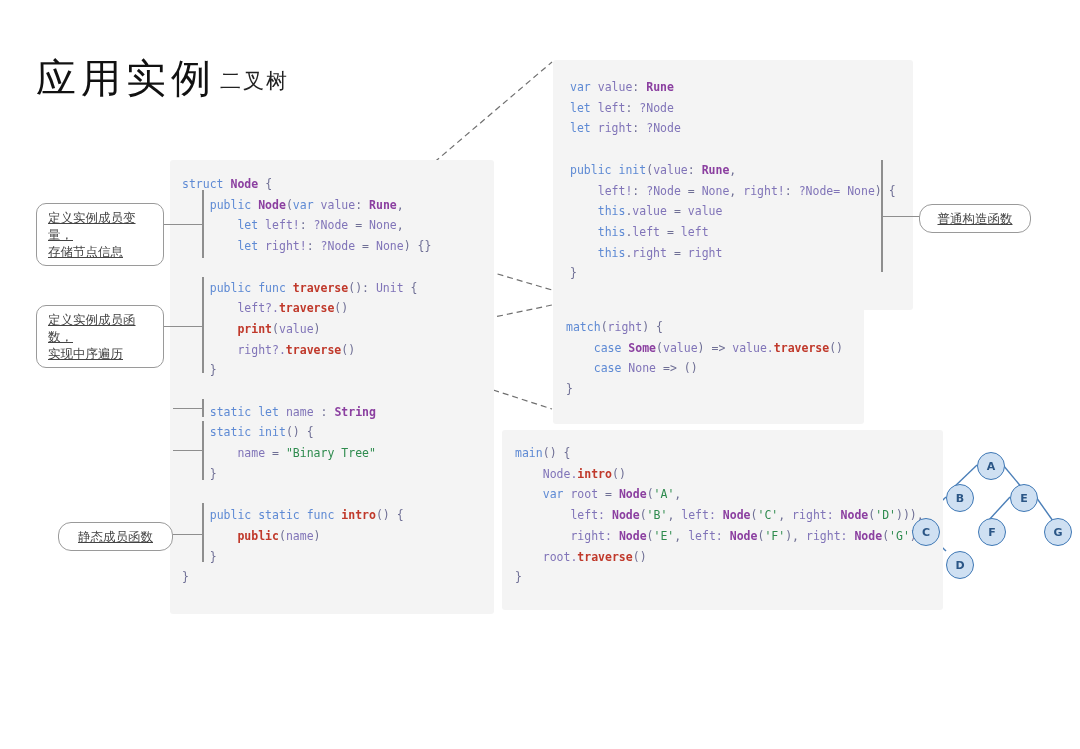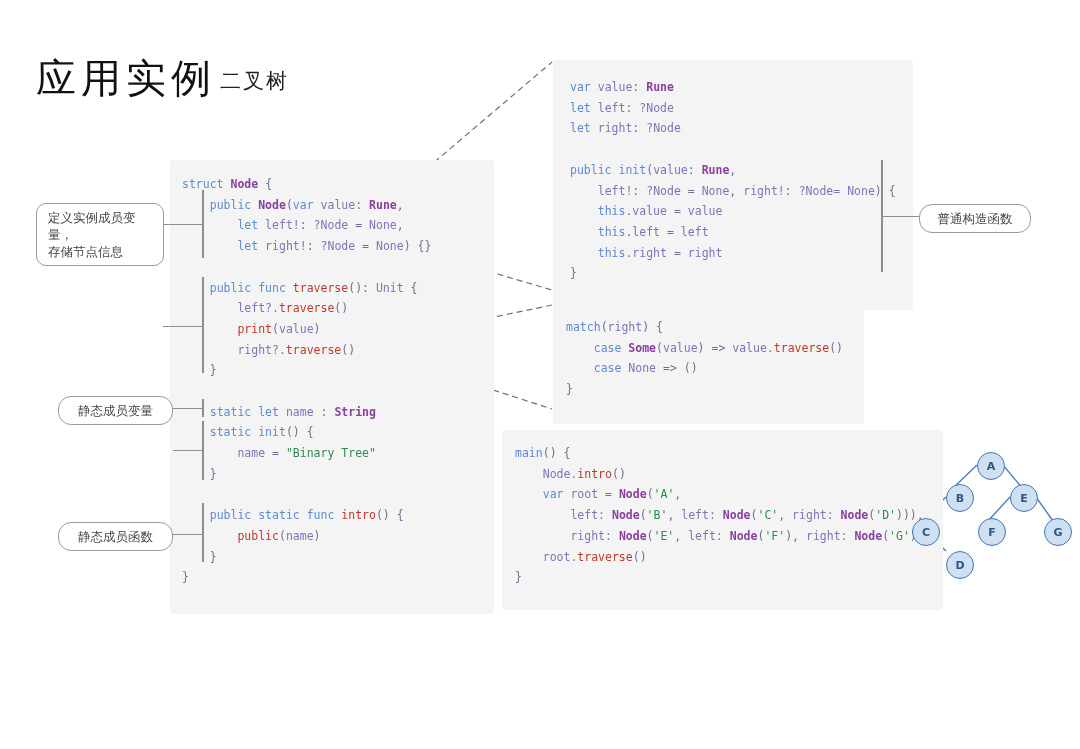--- a/index.html
+++ b/index.html
@@ -30,41 +30,42 @@
     font-size:11.5px;line-height:20.7px;white-space:pre;color:#6a6a8f;
   }
   #panel-struct{left:170px;top:160px;width:312px;height:440px;padding:14px 0 0 12px;}
   #panel-init{left:553px;top:60px;width:343px;height:233px;padding:17px 0 0 17px;}
   #panel-match{left:553px;top:303px;width:298px;height:107px;padding:14px 0 0 13px;}
   #panel-main{left:502px;top:430px;width:428px;height:167px;padding:13px 0 0 13px;}
 
   
   .kw{color:#5e8ad4;}
   .ty{color:#8b3fa0;font-weight:bold;}
-  .fn{color:#c0392b;font-weight:normal;}
+  .fn{color:#c0392b;font-weight:bold;}
   .id{color:#8074b8;}
   .pl{color:#6f6f95;}
   .str{color:#2e8b4e;}
 
   
   #terminal{
     position:absolute;left:560px;top:563px;width:310px;height:96px;
     background:#2f3949;border-radius:8px;
     font-family:"DejaVu Sans Mono","Liberation Mono",monospace;
     font-size:12px;line-height:19px;color:#eef1f6;
     padding:10px 0 0 16px;white-space:pre;box-sizing:border-box;
   }
 
   
   .pill{
     position:absolute;box-sizing:border-box;
     border:1px solid #9a9a9a;border-radius:13px;background:#fff;
     color:#444;font-size:12.5px;line-height:17px;
     padding:5px 11px;text-align:center;white-space:pre-line;
     font-family:"DejaVu Sans","Liberation Sans",sans-serif;
+    text-decoration:underline;
   }
   .pill.two{border-radius:10px;text-align:left;}
 
   
   .hline{position:absolute;height:1px;background:#8e8e8e;}
   .vbar{position:absolute;width:2px;background:#8e8e8e;}
 
   svg.overlay{position:absolute;left:0;top:0;width:1080px;height:749px;pointer-events:none;}
 
   
@@ -154,24 +155,25 @@
 <span class="pl">}</span></div>
 
 
   <div class="vbar" style="left:202px;top:190px;height:68px;"></div>
   <div class="hline" style="left:163px;top:224px;width:40px;"></div>
   <div class="pill two" style="left:36px;top:203px;width:128px;">定义实例成员变量，
 存储节点信息</div>
 
   <div class="vbar" style="left:202px;top:277px;height:96px;"></div>
   <div class="hline" style="left:163px;top:326px;width:40px;"></div>
+  <div class="pill two" style="left:36px;top:305px;width:128px;">定义实例成员函数，
+实现中序遍历</div>
 
   <div class="vbar" style="left:202px;top:399px;height:18px;"></div>
   <div class="hline" style="left:173px;top:408px;width:30px;"></div>
-  <div class="pill" style="left:58px;top:396px;width:115px;">静态成员变量</div>
 
   <div class="vbar" style="left:202px;top:421px;height:59px;"></div>
   <div class="hline" style="left:173px;top:450px;width:30px;"></div>
 
   <div class="vbar" style="left:202px;top:503px;height:59px;"></div>
   <div class="hline" style="left:173px;top:534px;width:30px;"></div>
   <div class="pill" style="left:58px;top:522px;width:115px;">静态成员函数</div>
 
   <div class="vbar" style="left:881px;top:160px;height:112px;"></div>
   <div class="hline" style="left:883px;top:216px;width:37px;"></div>

